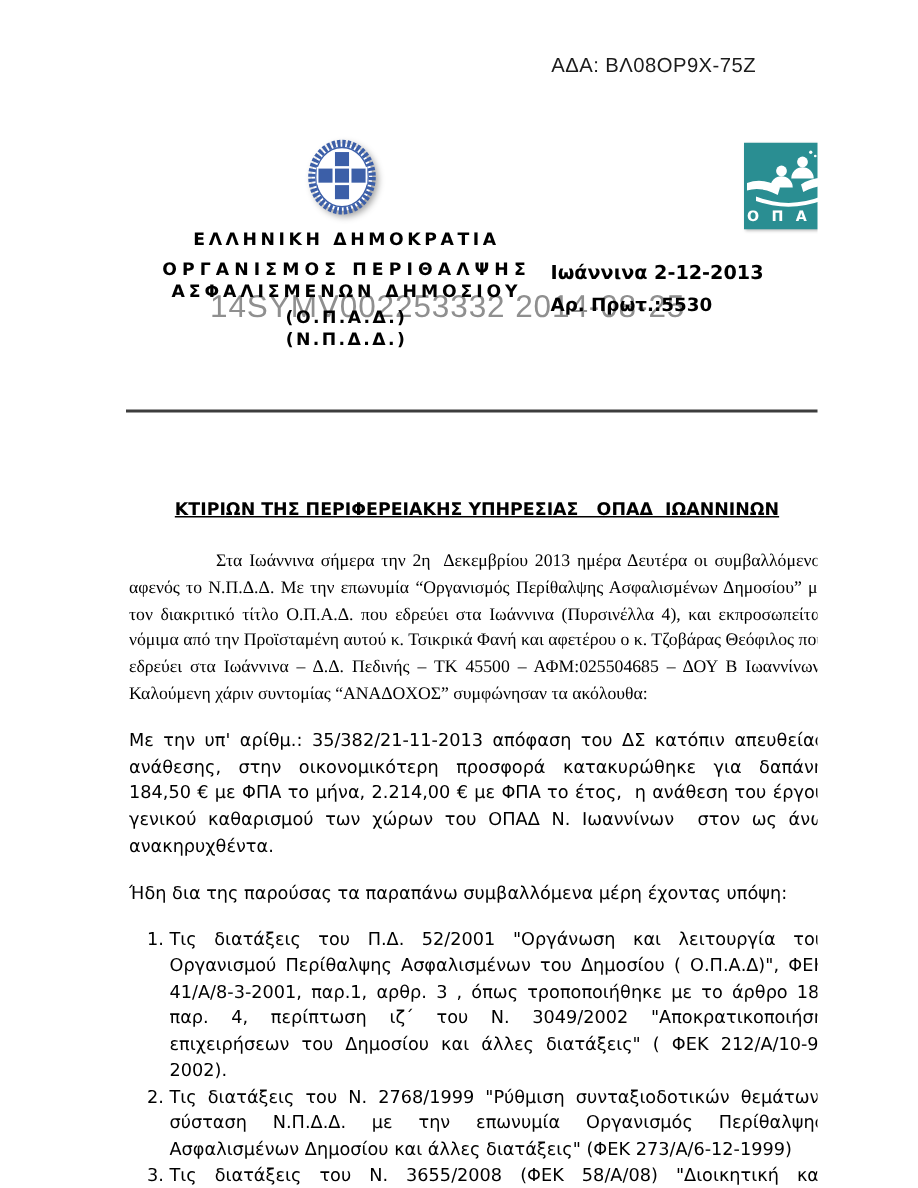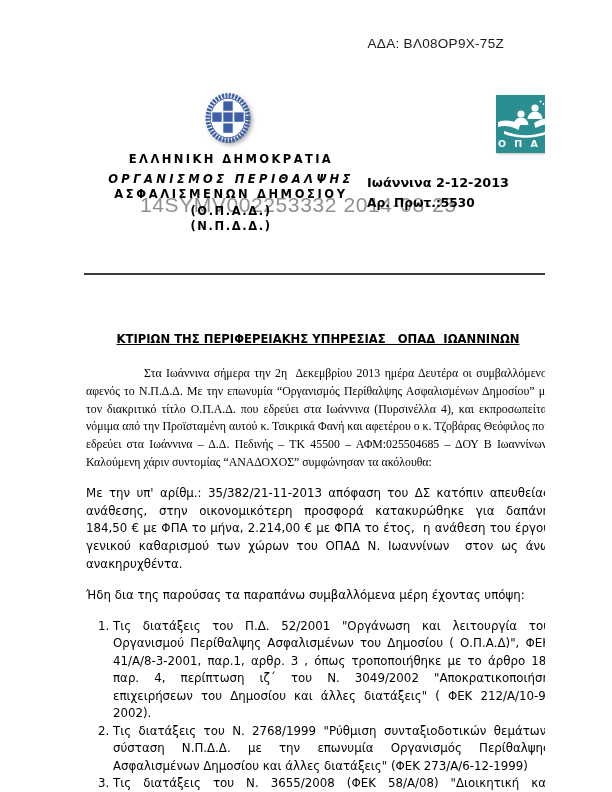--- a/index.html
+++ b/index.html
@@ -12,21 +12,21 @@
     font-size:13.5px;color:#1c1c1c;letter-spacing:.3px;z-index:2;
   }
   .emblem{position:absolute;left:205px;top:66px;z-index:2;filter:drop-shadow(2px 2px 2px #9a9a9a);}
   .opad-logo{position:absolute;left:496px;top:69px;z-index:2;filter:drop-shadow(1px 1px 1px #bbb);}
   .org{
     position:absolute;left:76px;top:126px;width:310px;text-align:center;
     font-weight:bold;line-height:15.5px;z-index:2;
   }
   .org div{white-space:nowrap;}
   .org .l0{font-size:11.5px;letter-spacing:2.4px;}
-  .org .l1{font-size:11.5px;letter-spacing:3.4px;margin-top:4px;font-style:italic;}
+  .org .l1{font-size:11.5px;letter-spacing:3.4px;margin-top:4px;}
   .org .l2{font-size:11.5px;letter-spacing:2.6px;}
   .org .l3{font-size:11.5px;letter-spacing:1.6px;margin-top:1px;}
   .org .l4{font-size:11.5px;letter-spacing:1.6px;}
   .dateblock{position:absolute;left:367px;top:149px;z-index:2;font-weight:bold;font-size:12.8px;}
   .dateblock .proto{margin-top:6px;font-size:12.2px;}
   .watermark{
     position:absolute;left:140px;top:167px;z-index:1;white-space:nowrap;
     font-family:"Liberation Sans",sans-serif;font-size:21px;color:#8f8f8f;letter-spacing:.6px;
   }
   .office{position:absolute;left:114px;top:229px;z-index:2;font-weight:bold;font-size:12.5px;white-space:pre;letter-spacing:.2px;}

